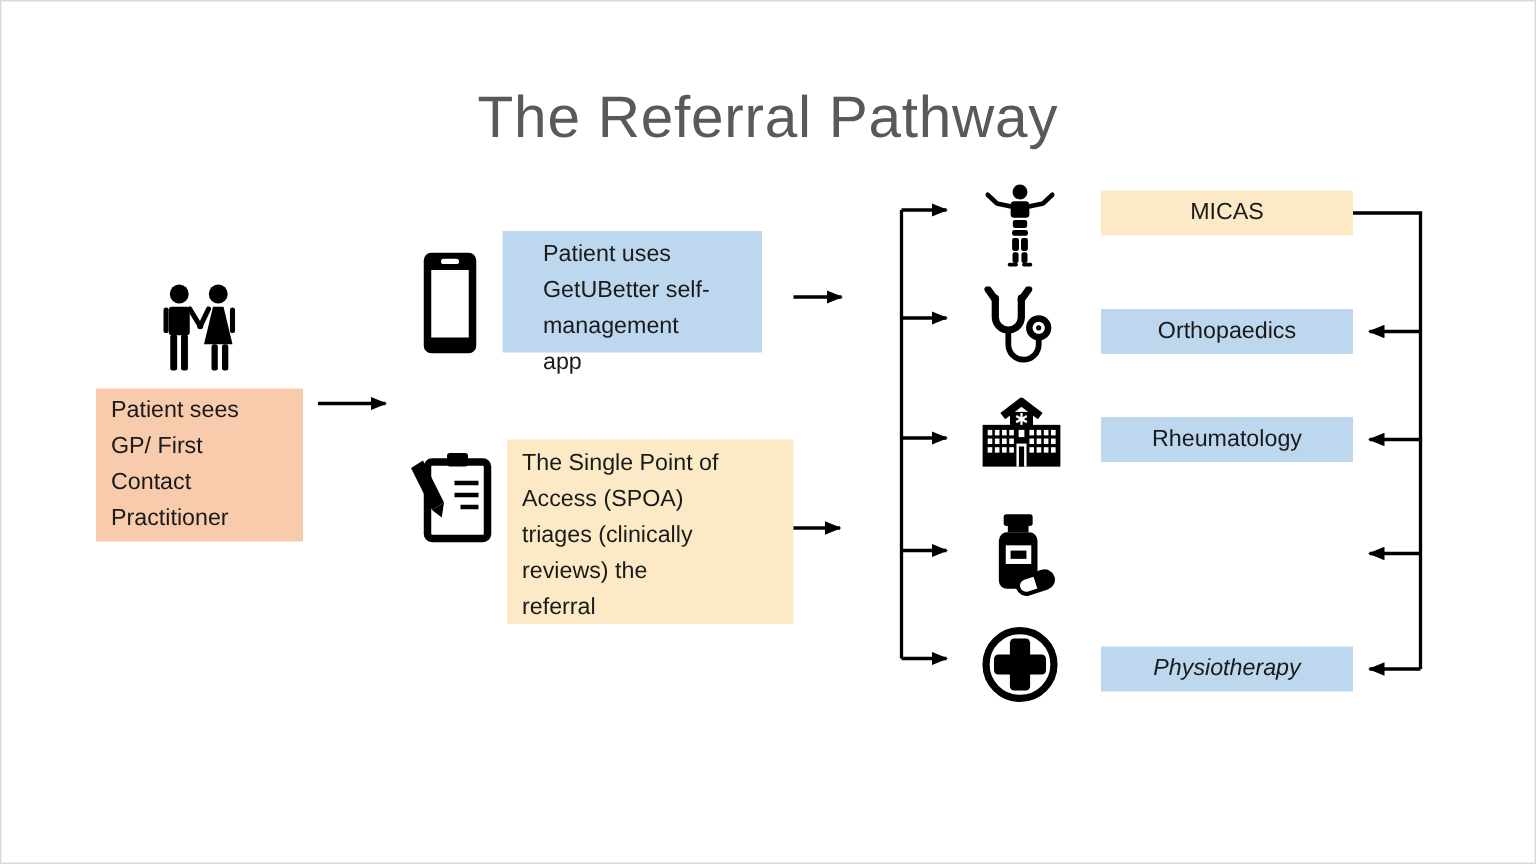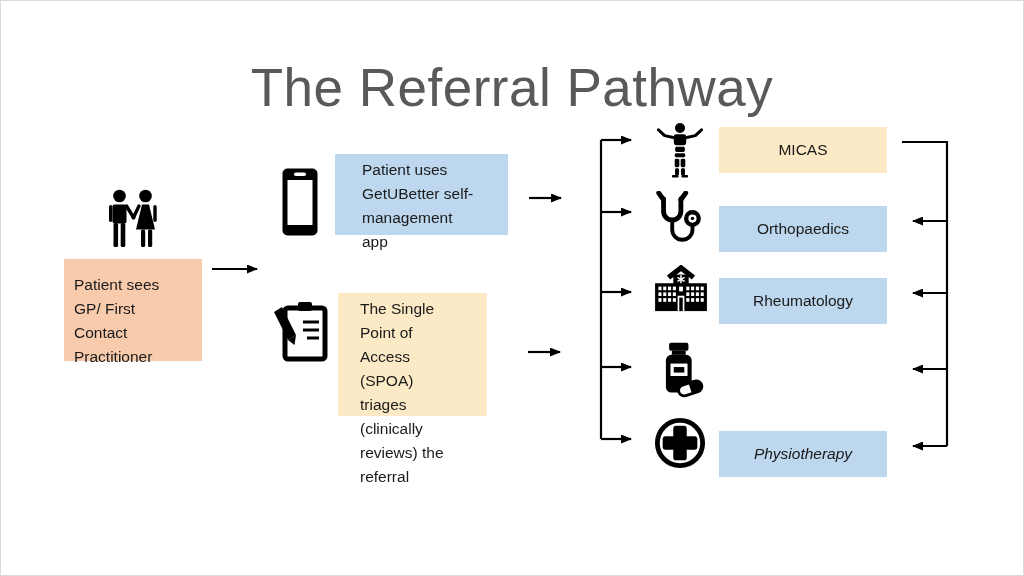--- a/index.html
+++ b/index.html
@@ -3,33 +3,33 @@
 <meta charset="utf-8">
 <style>
   html,body{margin:0;padding:0;background:#fff;}
   .slide{
     position:relative;width:1022px;height:574px;background:#fff;
     border:1px solid #d9d9d9;overflow:hidden;
     font-family:"Liberation Sans", sans-serif;color:var(--ink,#1a1a1a);
   }
   .title{
     position:absolute;left:0;top:56px;width:100%;text-align:center;
-    font-size:53px;font-weight:400;color:var(--title-gray,#595959);
+    font-size:39px;font-weight:400;color:var(--title-gray,#595959);
     letter-spacing:0.5px;
   }
   .connectors{position:absolute;left:0;top:0;width:1024px;height:576px;pointer-events:none;}
   .box{
     position:absolute;font-size:15.5px;line-height:24px;white-space:pre-line;
     box-sizing:border-box;
   }
-  .patient-box{left:63px;top:258px;width:138px;height:102px;background:var(--peach);padding:14px 10px;}
+  .patient-box{left:63px;top:258px;width:138px;height:102px;background:var(--peach);padding:3px 10px;}
   .app-box{left:334px;top:153px;width:173px;height:81px;background:var(--blue);padding:4px 27px;}
-  .spoa-box{left:337px;top:292px;width:149px;height:123px;background:var(--cream);padding:4px 22px;}
+  .spoa-box{left:337px;top:292px;width:191px;height:123px;background:var(--cream);padding:4px 10px;}
   .svc{
-    position:absolute;left:718px;width:168px;height:46px;
+    position:absolute;left:733px;width:168px;height:30px;
     display:flex;align-items:center;justify-content:center;
     font-size:15.5px;box-sizing:border-box;white-space:nowrap;
   }
   .svc.cream{background:var(--cream);}
   .svc.blue{background:var(--blue);}
   .icon{position:absolute;}
   .icon svg{display:block;width:100%;height:100%;}
 </style>
 </head>
 <body>

